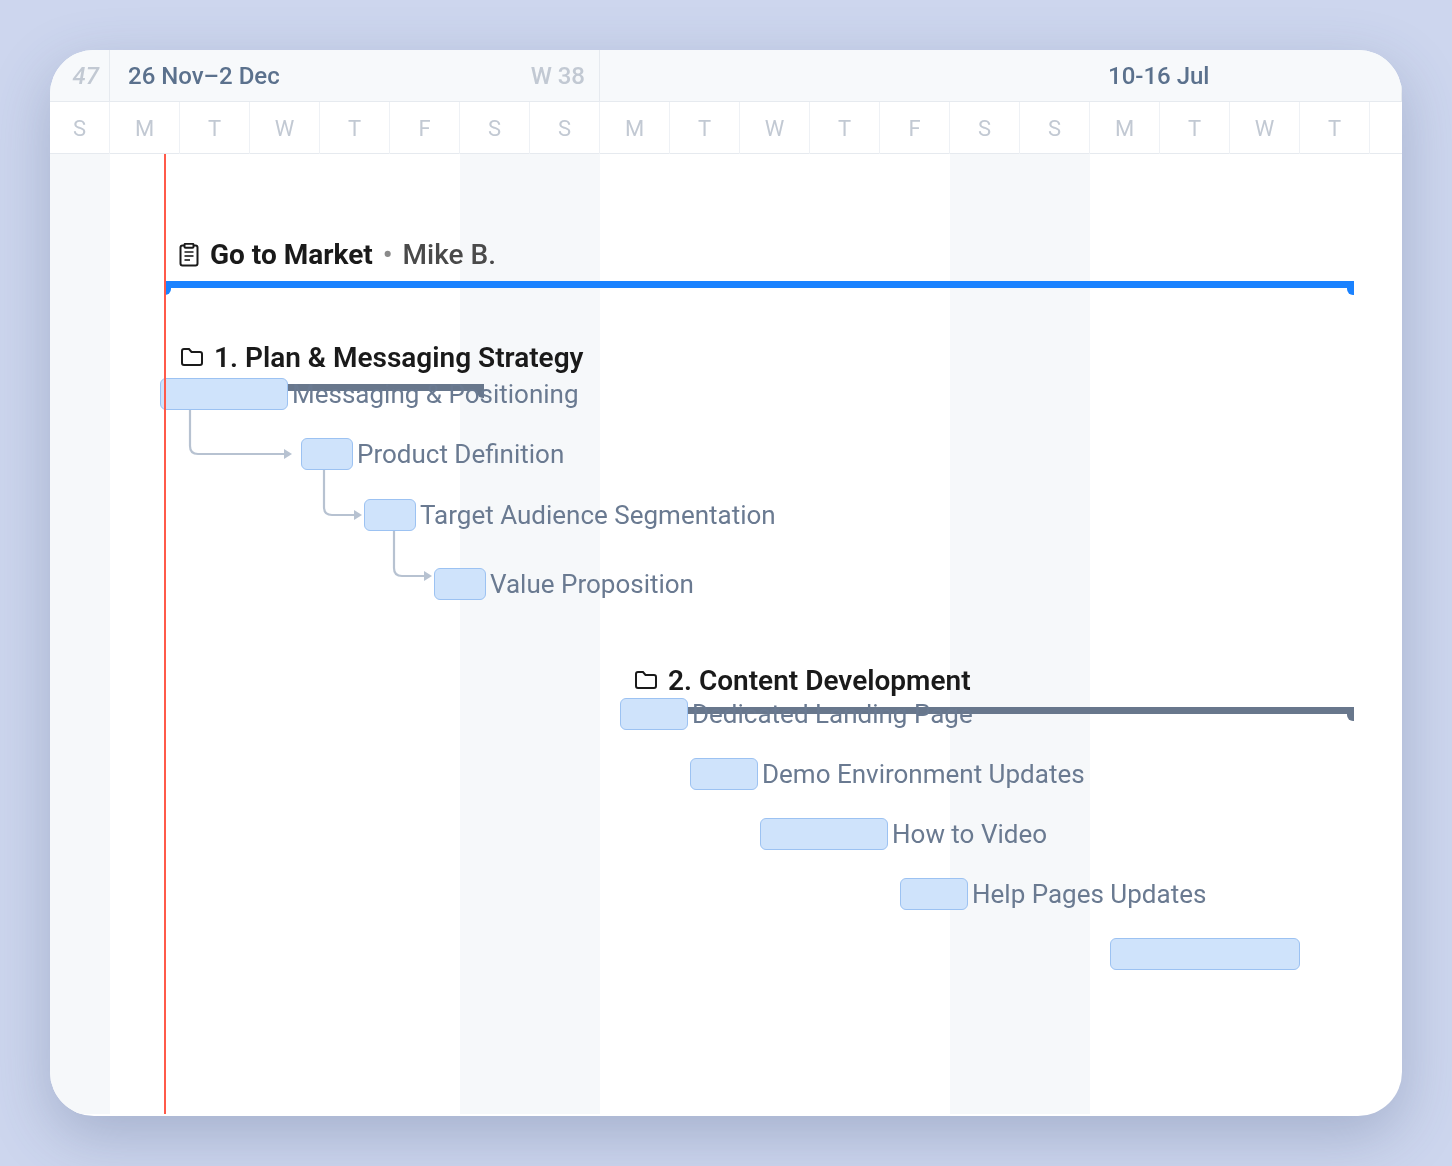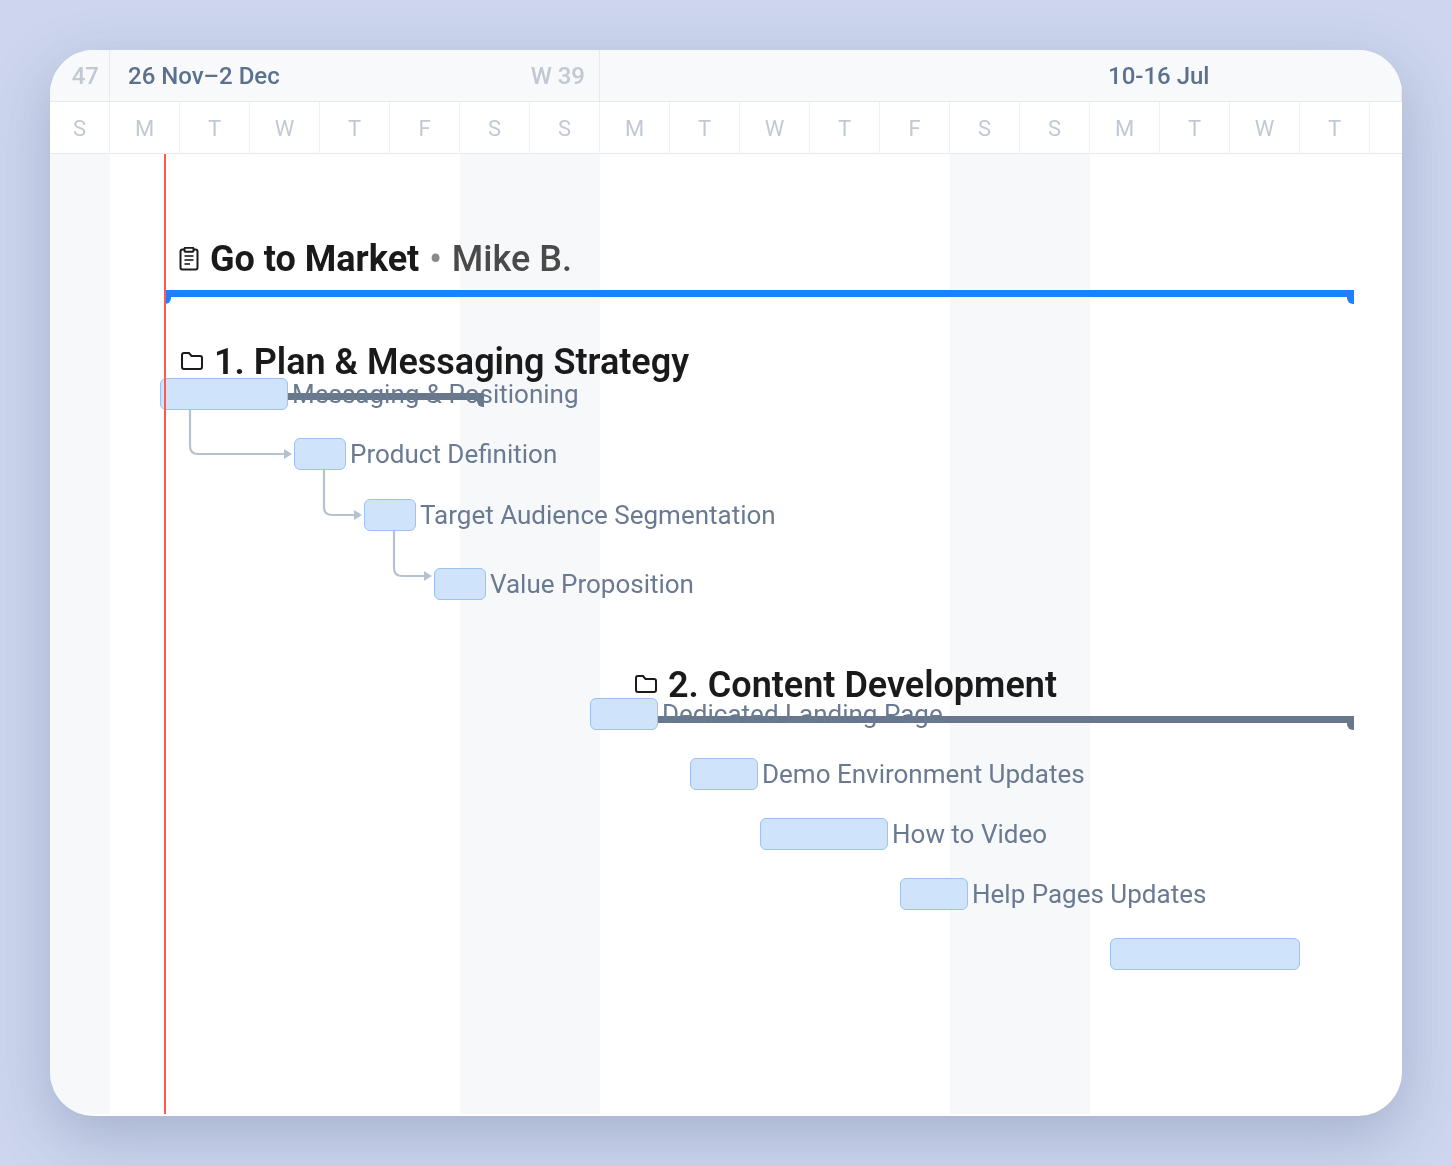--- a/index.html
+++ b/index.html
@@ -78,21 +78,21 @@
   }
   .section {
     position:absolute;
     left:0;
     right:0;
   }
   .section-title {
     display:flex;
     align-items:center;
     gap:10px;
-    font-size:36px;
+    font-size:28px;
     font-weight:600;
     color:#1a1a1a;
     margin-bottom:10px;
   }
   .section-owner {
     font-weight:500;
     color:#4a4a4a;
   }
   .section-sep {
     color:#8a8a8a;
@@ -163,27 +163,27 @@
     width:24px; height:22px;
     display:inline-flex;
   }
 </style>
 </head>
 <body>
 
 <div class="frame">
 
   <div class="timeline-header" id="week-row">
-      <div class="week-block" style="left: 0px; width: 60px; justify-content: center; padding-left: 0px; padding-right: 10px;">
+      <div class="week-block" style="left: 0px; width: 60px; justify-content: center; padding-left: 0px; padding-right: 10px; font-style: italic;">
         <span class="week-range"></span>
         <span class="week-num" style="margin-left: auto;">47</span>
       </div>
       <div class="week-block" style="left: 60px; width: 490px; align-items: center;">
         <span class="week-range">26 Nov–2 Dec</span>
-        <span class="week-num">W 39</span>
+        <span class="week-num">W 38</span>
       </div>
       <div class="week-block" style="left: 1040px; width: 312px;">
         <span class="week-range">10-16 Jul</span>
         <span class="week-num"></span>
       </div>
     </div>
 
   <div class="day-header" id="day-row">
       <div class="day-cell" style="left: 0px; width: 60px;">S</div>
       <div class="weekend-shade" style="left: 0px; width: 60px; position: absolute; height: 52px; z-index: -1;"></div>
@@ -266,21 +266,21 @@
           <div class="bracket bracket-gray">
             <div class="bracket-bar" style="left: 570px; width: 734px;"></div>
           </div>
         </div>
       </div>
 
   <div class="task" style="left: 110px; top: 224px;">
         <div class="task-bar" style="width: 128px;"></div>
         <span class="task-label">Messaging &amp; Positioning</span>
       </div>
-      <div class="task" style="left: 237px; top: 284px; padding-left: 7px;">
+      <div class="task" style="left: 244px; top: 284px; padding-left: 7px;">
         <div class="task-bar" style="width: 52px;"></div>
         <span class="task-label">Product Definition</span>
       </div>
       <div class="dep-arrow" style="left: 0px; top: 0px;">
         <svg width="1352" height="960" style="position: absolute;">
           <path d="M 140 256 L 140 292 Q 140 300 148 300 L 234 300" class="dep-path"></path>
           <path d="M 234 295 L 242 300 L 234 305 Z" class="dep-head"></path>
         </svg>
       </div>
       <div class="task" style="left: 314px; top: 345px;">
@@ -296,21 +296,21 @@
       <div class="task" style="left: 384px; top: 406px; margin-top: 8px;">
         <div class="task-bar" style="width: 52px;"></div>
         <span class="task-label">Value Proposition</span>
       </div>
       <div class="dep-arrow" style="left: 0px; top: 0px;">
         <svg width="1352" height="960" style="position: absolute;">
           <path d="M 344 377 L 344 414 Q 344 422 352 422 L 374 422" class="dep-path"></path>
           <path d="M 374 417 L 382 422 L 374 427 Z" class="dep-head"></path>
         </svg>
       </div>
-      <div class="task" style="left: 540px; top: 544px; align-items: center;">
+      <div class="task" style="left: 570px; top: 544px; align-items: center;">
         <div class="task-bar" style="width: 68px;"></div>
         <span class="task-label">Dedicated Landing Page</span>
       </div>
       <div class="task" style="left: 640px; top: 604px;">
         <div class="task-bar" style="width: 68px;"></div>
         <span class="task-label">Demo Environment Updates</span>
       </div>
       <div class="task" style="left: 710px; top: 664px;">
         <div class="task-bar" style="width: 128px;"></div>
         <span class="task-label">How to Video</span>

